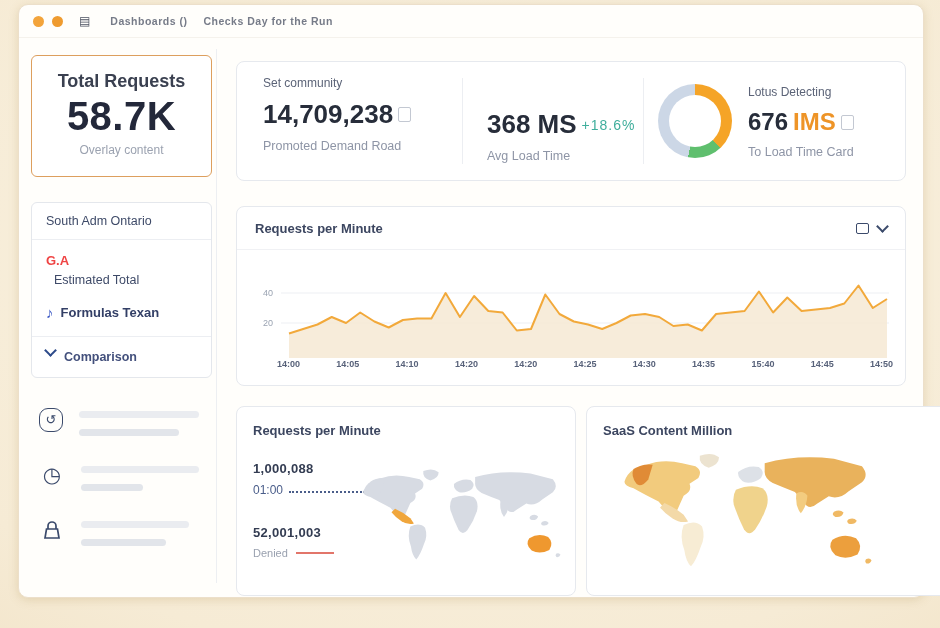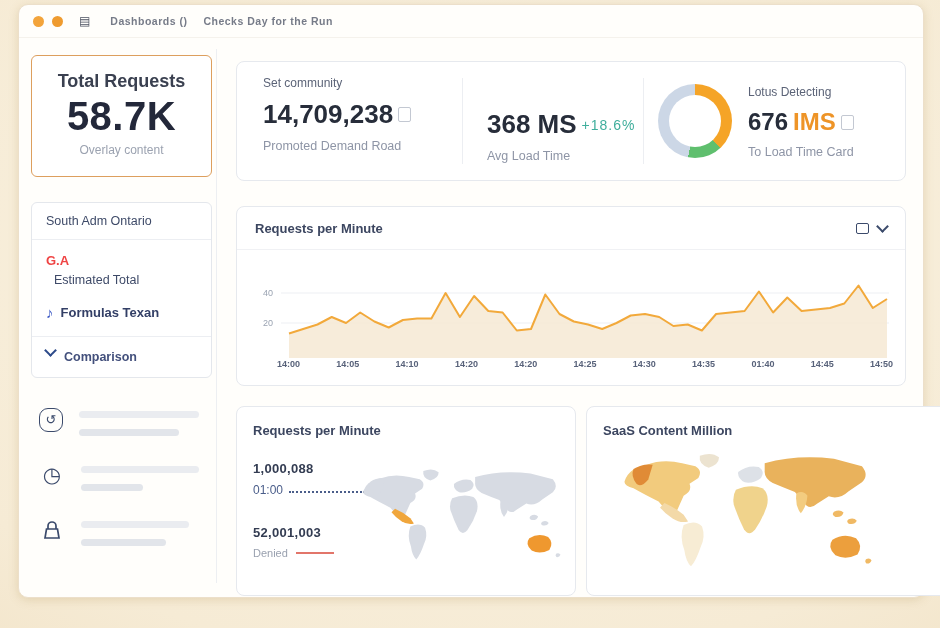--- a/index.html
+++ b/index.html
@@ -238,21 +238,21 @@
       </svg>
     <div class="x-labels" id="x-labels">
         <span>14:00</span>
         <span>14:05</span>
         <span>14:10</span>
         <span>14:20</span>
         <span>14:20</span>
         <span>14:25</span>
         <span>14:30</span>
         <span>14:35</span>
-        <span>01:40</span>
+        <span>15:40</span>
         <span>14:45</span>
         <span>14:50</span>
       </div>
   </div>
 
   <div class="card mapcard1">
     <div class="map-title">Requests per Minute</div>
     <div class="map1-stats">
       <div>
         <div class="ms-value">1,000,088</div>

